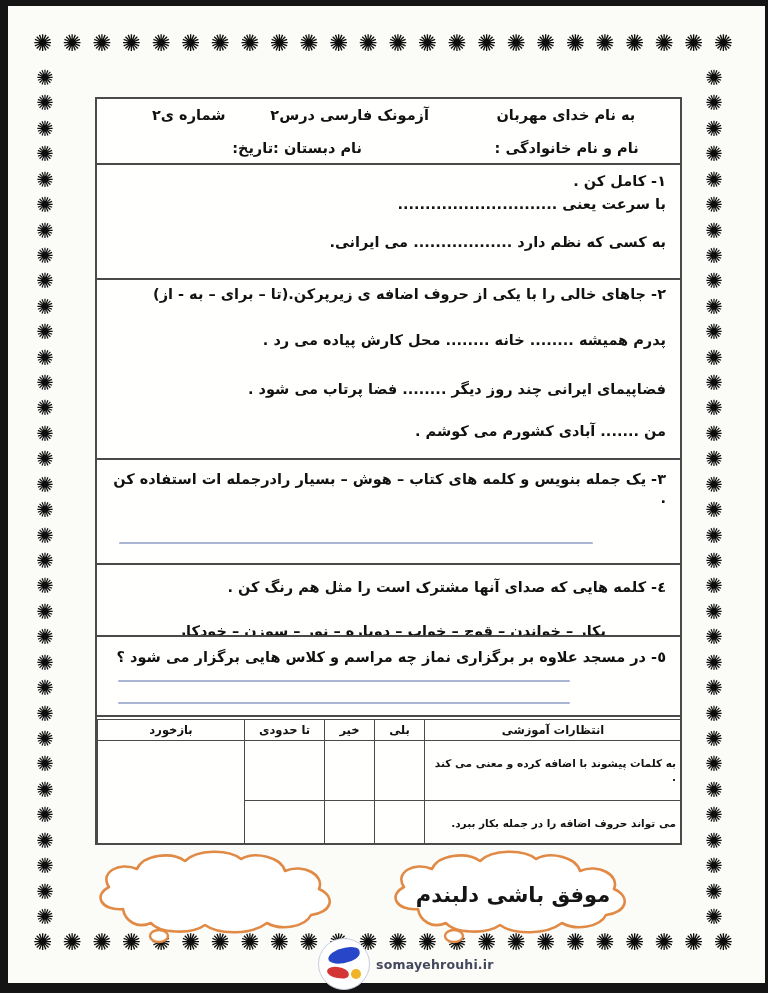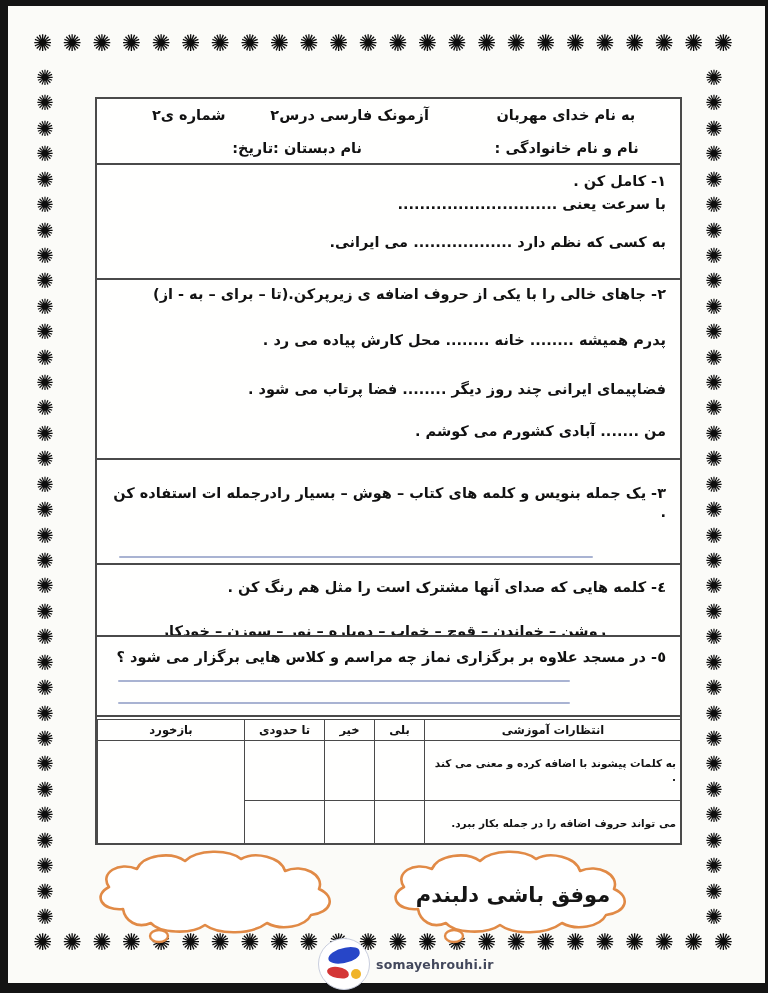--- a/index.html
+++ b/index.html
@@ -218,27 +218,27 @@
       </div>
 
       <div class="sec sec-q2">
         <div class="t" style="margin-top:5px;">۲- جاهای خالی را با یکی از حروف اضافه ی زیرپرکن.(تا – برای – به - از)</div>
         <div class="t" style="margin-top:27px;">پدرم همیشه ........ خانه ........ محل کارش پیاده می رد .</div>
         <div class="t" style="margin-top:30px;">فضاپیمای ایرانی چند روز دیگر ........ فضا پرتاب می شود .</div>
         <div class="t" style="margin-top:23px;">من ....... آبادی کشورم می کوشم .</div>
       </div>
 
       <div class="sec sec-q3">
-        <div class="t" style="margin-top:24px;">۳- یک جمله بنویس و کلمه های کتاب – هوش – بسیار رادرجمله ات استفاده کن .</div>
+        <div class="t" style="margin-top:10px;">۳- یک جمله بنویس و کلمه های کتاب – هوش – بسیار رادرجمله ات استفاده کن .</div>
         <div class="ansline" style="margin: 34px 73px 0px 8px; background: rgb(169, 179, 210);"></div>
       </div>
 
       <div class="sec sec-q4">
         <div class="t" style="margin-top:13px;padding-left:85px;">٤- کلمه هایی که صدای آنها مشترک است را مثل هم رنگ کن .</div>
-        <div class="t" style="margin-top:25px;padding-right:60px;padding-left:10px;">روشن – خواندن – قوچ – خواب – دوباره – نور – سوزن – خودکار</div>
+        <div class="t" style="margin-top:25px;padding-right:60px;padding-left:10px;">بکار – خواندن – قوچ – خواب – دوباره – نور – سوزن – خودکار</div>
       </div>
 
       <div class="sec sec-q5">
         <div class="t" style="margin-top:11px;">٥- در مسجد علاوه بر برگزاری نماز چه مراسم و کلاس هایی برگزار می شود ؟</div>
         <div class="ansline" style="margin: 13px 96px 0px 7px; background: rgb(169, 179, 210);"></div>
         <div class="ansline" style="margin: 20px 96px 0px 7px; background: rgb(169, 179, 210);"></div>
       </div>
 
       <div class="sec sec-table">
         <table class="assess">

